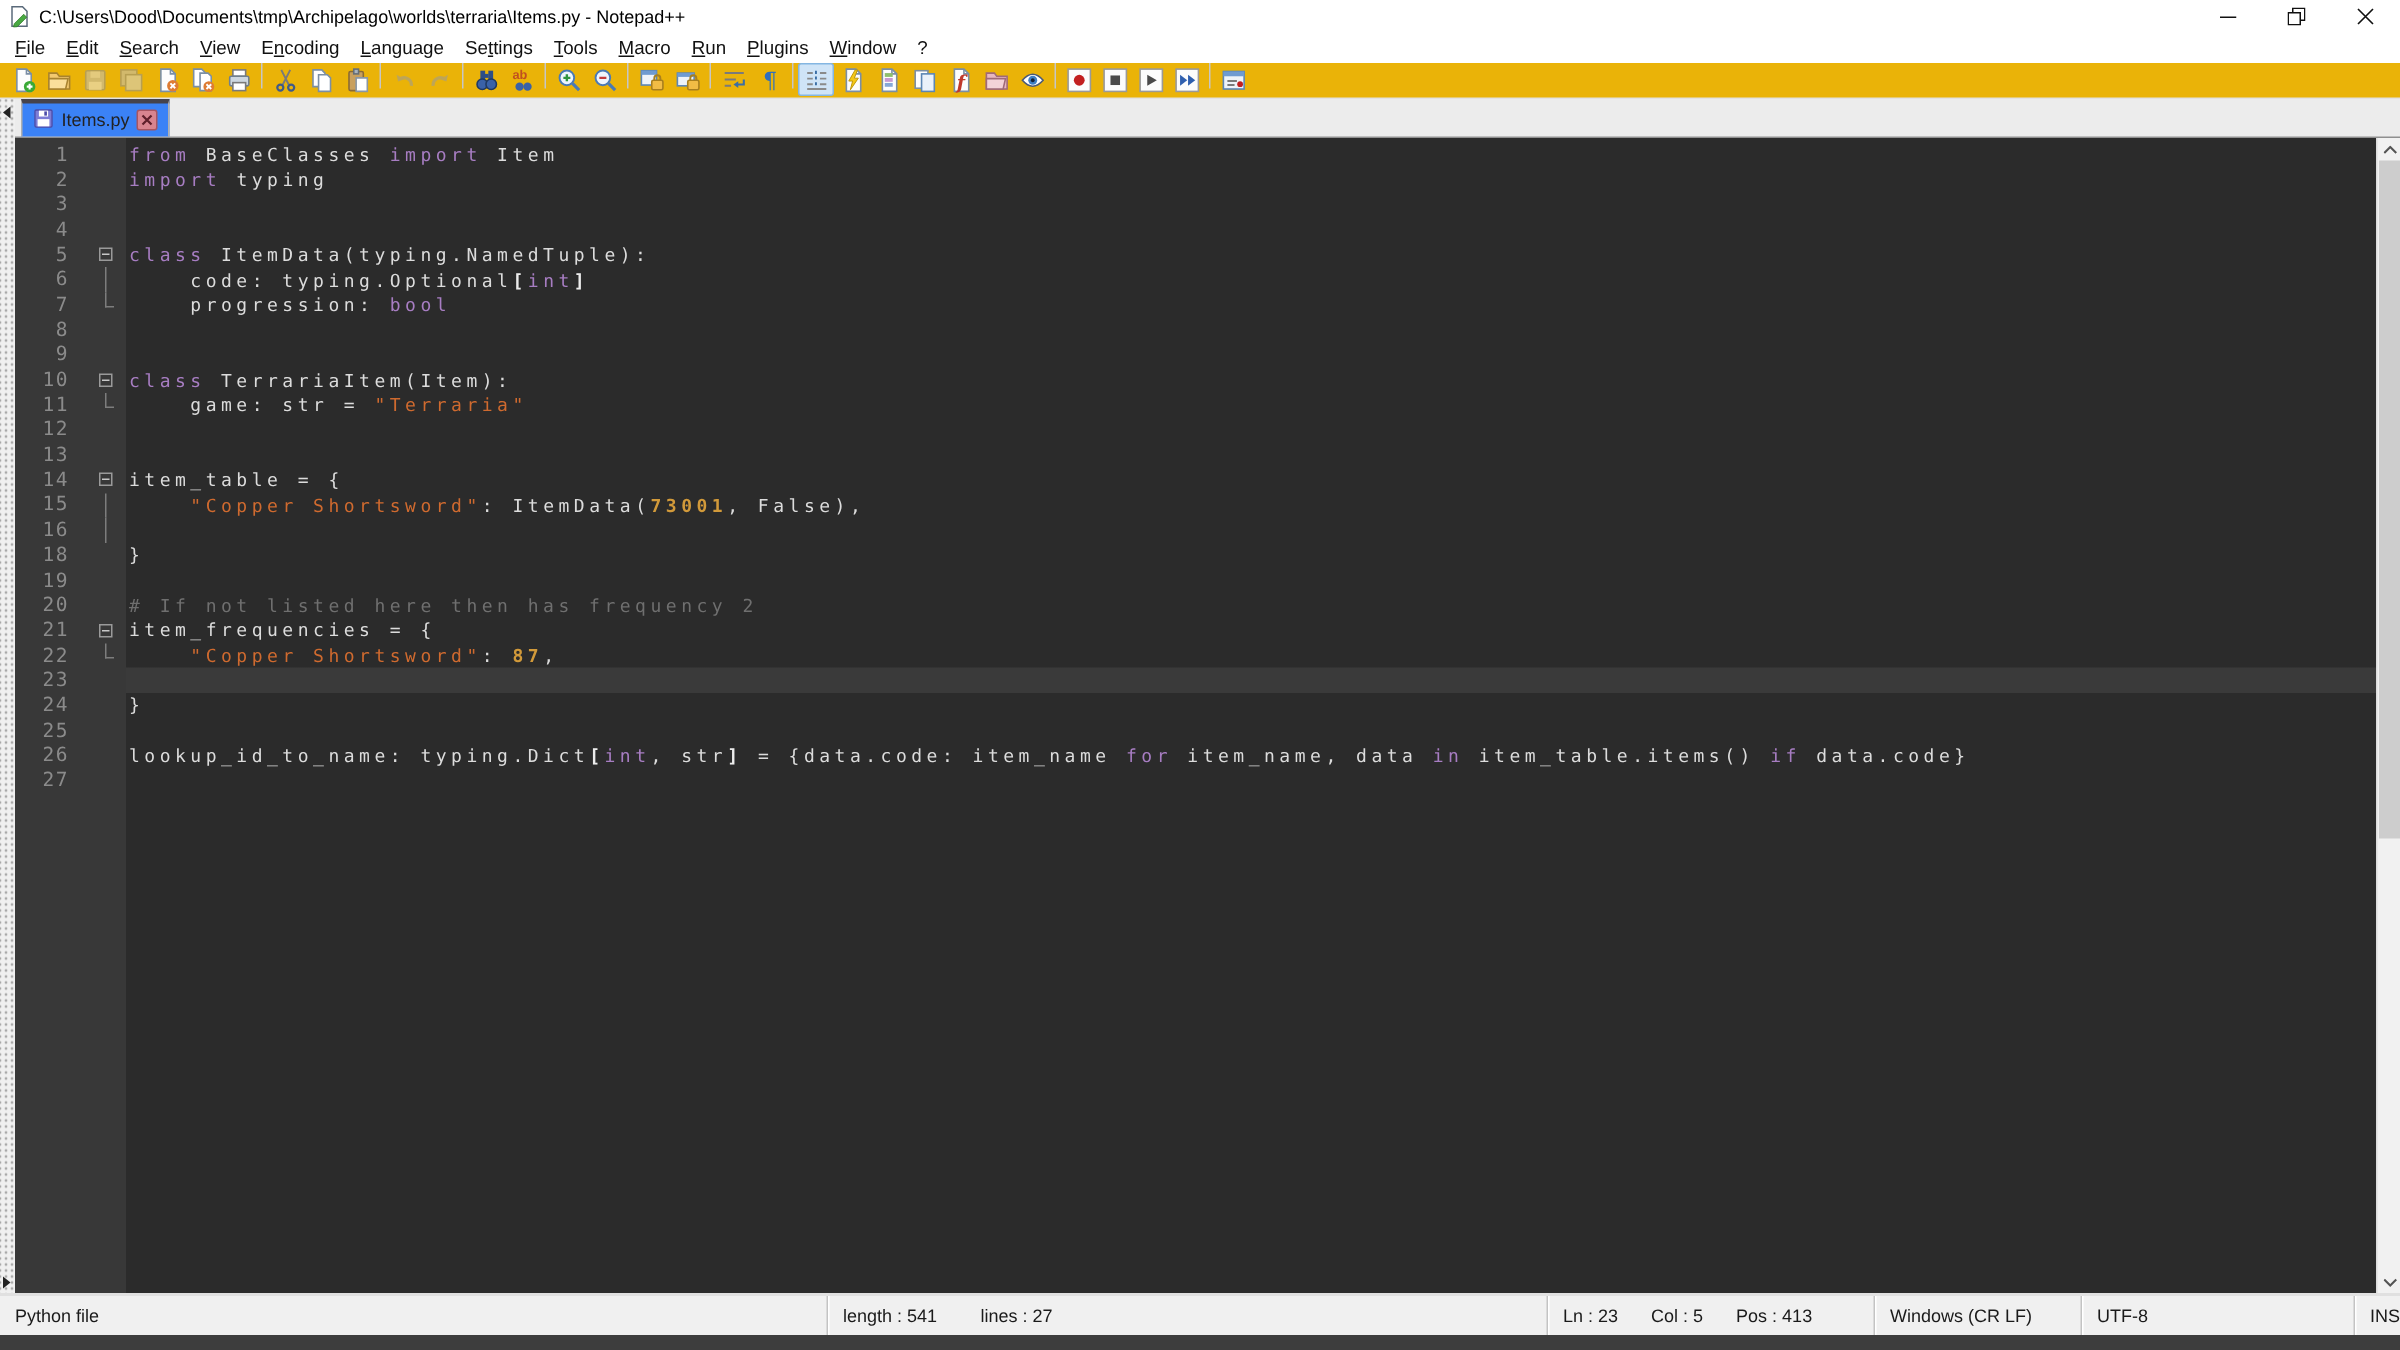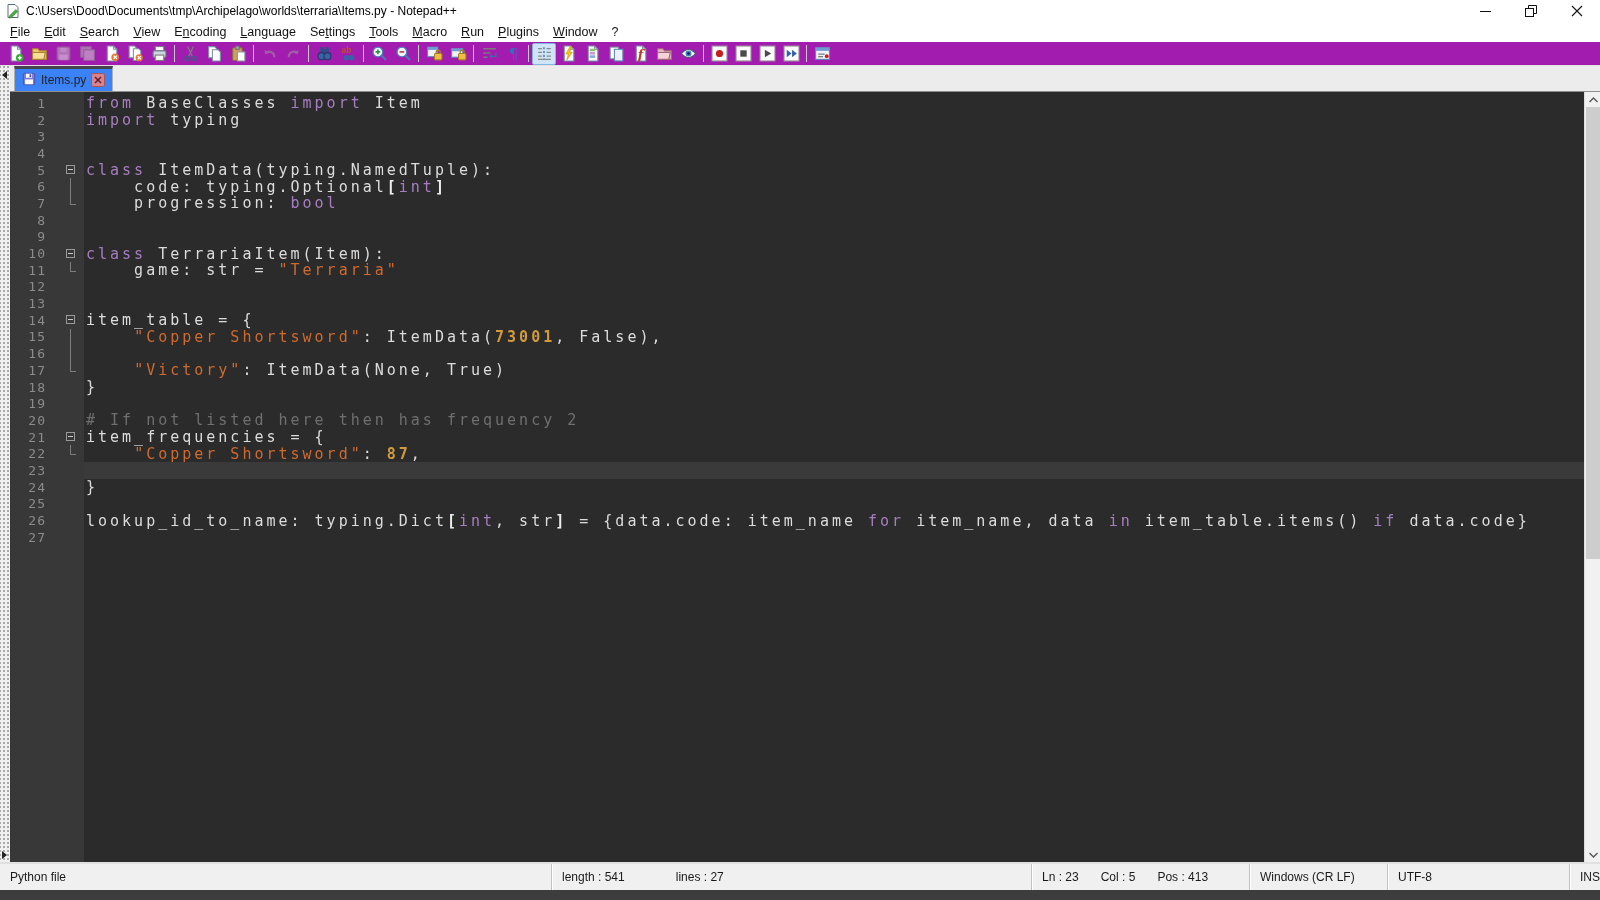--- a/index.html
+++ b/index.html
@@ -13,22 +13,22 @@
   .win-controls { margin-left:auto; display:flex; height:22px; }
   .win-btn { width:46px; height:22px; display:flex; align-items:center; justify-content:center; }
   .win-btn svg { display:block; }
 
   
   .menubar { height:20px; background:#fff; display:flex; align-items:center; padding-left:3px; }
   .menu-item { font-size:12.5px; color:#111; padding:2px 7px; white-space:pre; }
   .menu-item u { text-decoration:underline; }
 
   
-  .toolbar { height:24px; background:#a21caf; border-bottom:1px solid #e2e2e2;
-             display:flex; align-items:center; padding-left:3px; }
+  .toolbar { height:24px; background:#eab308; border-bottom:1px solid #e2e2e2;
+             display:flex; align-items:flex-start; padding-left:3px; }
   .tb-btn { width:24px; height:22px; display:flex; align-items:center; justify-content:center;
             border:1px solid transparent; border-radius:2px; }
   .tb-btn.disabled svg { opacity:.55; filter:grayscale(1); }
   .tb-btn.active { background:#cfe4f7; border-color:#84b6e2; }
   .tb-sep { width:1px; height:17px; background:#c6c6c6; margin:0 3px; flex:0 0 auto; }
 
   
   .workspace { height:796px; display:flex; background:#ececec; }
   .dock-grip { width:10px; background:#f0f0f0;
      background-image: radial-gradient(#a9a9a9 0.9px, rgba(0,0,0,0) 1.1px);
@@ -56,21 +56,21 @@
   .lnum { width:44px; flex:0 0 auto; text-align:right; padding-right:8px;
           font-family:"DejaVu Sans Mono", monospace; font-size:13px; letter-spacing:1px;
           color:var(--line_number); }
   .fold { width:30px; flex:0 0 auto; height:100%; position:relative; }
   .fold-box { position:absolute; left:12px; top:3.5px; width:9px; height:9px;
           border:1px solid #9a9a9a; }
   .fold-box::after { content:""; position:absolute; left:1px; top:3px; width:5px; height:1px; background:#c8c8c8; }
   .fold-line { position:absolute; left:16px; top:0; bottom:0; width:1px; background:#7d7d7d; }
   .fold-endl { position:absolute; left:16px; top:0; height:60%; width:6px;
           border-left:1px solid #7d7d7d; border-bottom:1px solid #7d7d7d; }
-  .code { font-family:"DejaVu Sans Mono", monospace; font-size:15px; letter-spacing:3px;
+  .code { font-family:"DejaVu Sans Mono", monospace; font-size:12px; letter-spacing:3px;
           white-space:pre; margin-left:2px; color:var(--default_text);text-align:right; }
   .tok-k { color:var(--keyword); }
   .tok-d { color:var(--default_text); }
   .tok-s { color:var(--string); }
   .tok-n { color:var(--number); font-weight:bold; }
   .tok-c { color:var(--comment); }
   .tok-b { color:#ececec; font-weight:bold; }
 
   
   .vscroll { position:absolute; top:0; right:0; bottom:0; width:16px; background:#f1f1f1;
@@ -80,21 +80,21 @@
   .vs-up { top:0; } .vs-down { bottom:0; }
   .vs-thumb { position:absolute; left:1px; width:14px; top:15px; height:452px; background:#cdcdcd; }
 
   
   .status-border { height:2px; background:#e0e0e0; }
   .statusbar { height:26px; background:#f0f0f0; display:flex; align-items:center;
                font-size:12px; color:#1a1a1a; }
   .sb-sec { height:100%; display:flex; align-items:center; padding:0 10px;
             border-left:1px solid #c3c3c3; box-shadow:inset 1px 0 0 #fff; white-space:nowrap;text-align:center; }
   .sb-sec:first-child { border-left:none; box-shadow:none; flex:1; }
-  .sb-doclen { width:480px; gap:51px; } .sb-pos { width:218px; gap:22px; }
+  .sb-doclen { width:480px; gap:29px; } .sb-pos { width:218px; gap:22px; }
   .sb-eol { width:138px; } .sb-enc { width:182px; } .sb-ins { width:31px; }
   .footer { height:10px; background:#3d3d3d; }
 </style>
 </head>
 <body>
 
 <div class="titlebar">
   <span class="app-icon">
     <svg viewBox="0 0 16 16" width="16" height="16">
       <path d="M3 1.5h7l3 3V14.5H3z" fill="#fff" stroke="#5a6a7a"></path>
@@ -488,27 +488,20 @@
             <span class="code"><span class="tok-d">    </span><span class="tok-s">"Copper Shortsword"</span><span class="tok-d">: ItemData(</span><span class="tok-n">73001</span><span class="tok-d">, False),</span></span>
           </div>
           <div class="line">
             <span class="lnum">16</span>
             <span class="fold">
               <span class="fold-line"></span>
             </span>
             <span class="code"></span>
           </div>
           <div class="line">
-            <span class="lnum">17</span>
-            <span class="fold">
-              <span class="fold-endl"></span>
-            </span>
-            <span class="code"><span class="tok-d">    </span><span class="tok-s">"Victory"</span><span class="tok-d">: ItemData(None, True)</span></span>
-          </div>
-          <div class="line">
             <span class="lnum">18</span>
             <span class="fold"></span>
             <span class="code"><span class="tok-d">}</span></span>
           </div>
           <div class="line">
             <span class="lnum">19</span>
             <span class="fold"></span>
             <span class="code"></span>
           </div>
           <div class="line">

